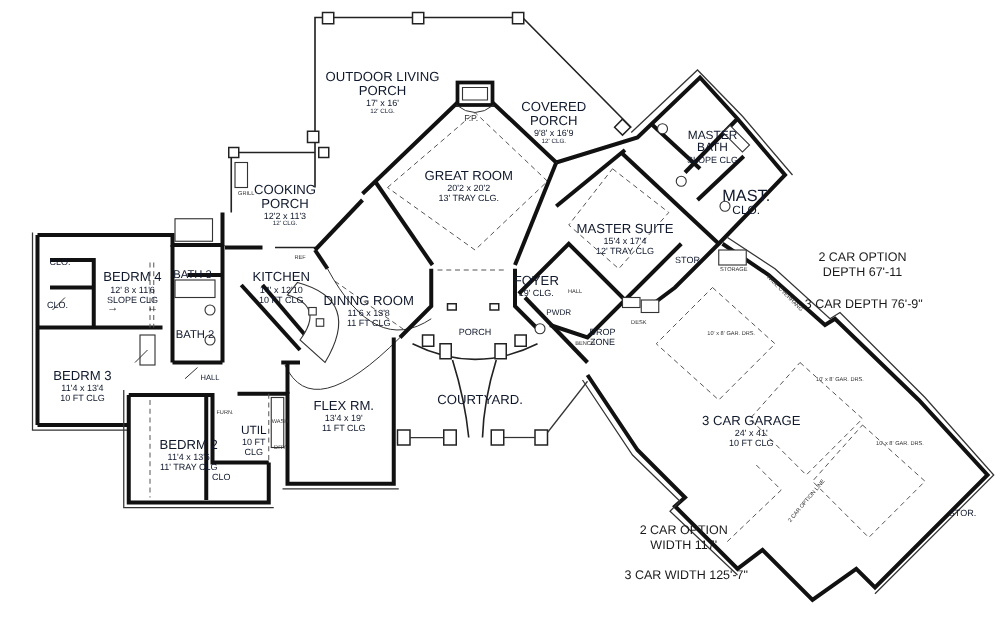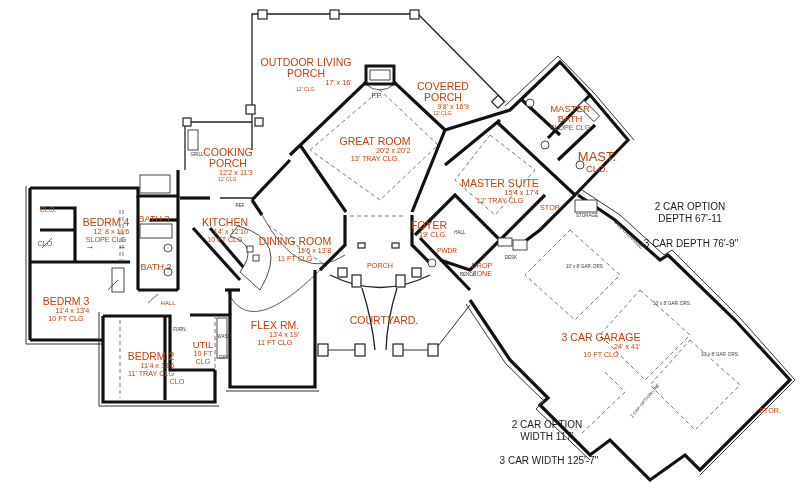--- a/index.html
+++ b/index.html
@@ -5,23 +5,23 @@
   html, body { margin: 0; padding: 0; background: #ffffff; }
   body { width: 800px; height: 500px; overflow: hidden; position: relative; font-family: "Liberation Sans", sans-serif; }
   svg { position: absolute; left: 0; top: 0; }
   .wall { fill: none; stroke: #111; stroke-width: 3.2; stroke-linejoin: miter; }
   .wall-thin { fill: none; stroke: #222; stroke-width: 1.3; }
   .wall-dbl { fill: none; stroke: #333; stroke-width: 1; }
   .dash { fill: none; stroke: #555; stroke-width: 0.8; stroke-dasharray: 4 3; }
   .post { fill: #fff; stroke: #222; stroke-width: 1.2; }
   .fix { fill: #fff; stroke: #333; stroke-width: 0.9; }
   .door { fill: none; stroke: #333; stroke-width: 0.8; }
-  .lbl { position: absolute; text-align: center; color: #c2410c; line-height: 1.05; white-space: nowrap; transform: translateX(-50%); }
+  .lbl { position: absolute; text-align: center; color: #0f172a; line-height: 1.05; white-space: nowrap; transform: translateX(-50%); }
   .lbl .n { font-size: 10.5px; display: block; }
-  .lbl .d { font-size: 7.2px; display: block; text-align: right; }
+  .lbl .d { font-size: 7.2px; display: block; }
   .lbl .c { font-size: 7.2px; display: block; }
   .tiny { position: absolute; font-size: 4.5px; color: #333; white-space: nowrap; transform: translateX(-50%); }
   .note { position: absolute; text-align: center; font-size: 10px; color: #1a1a1a; line-height: 1.2; white-space: nowrap; transform: translateX(-50%); }
 </style>
 </head>
 <body>
 
 <svg width="800" height="500" viewBox="0 0 800 500">
 
   <g>

